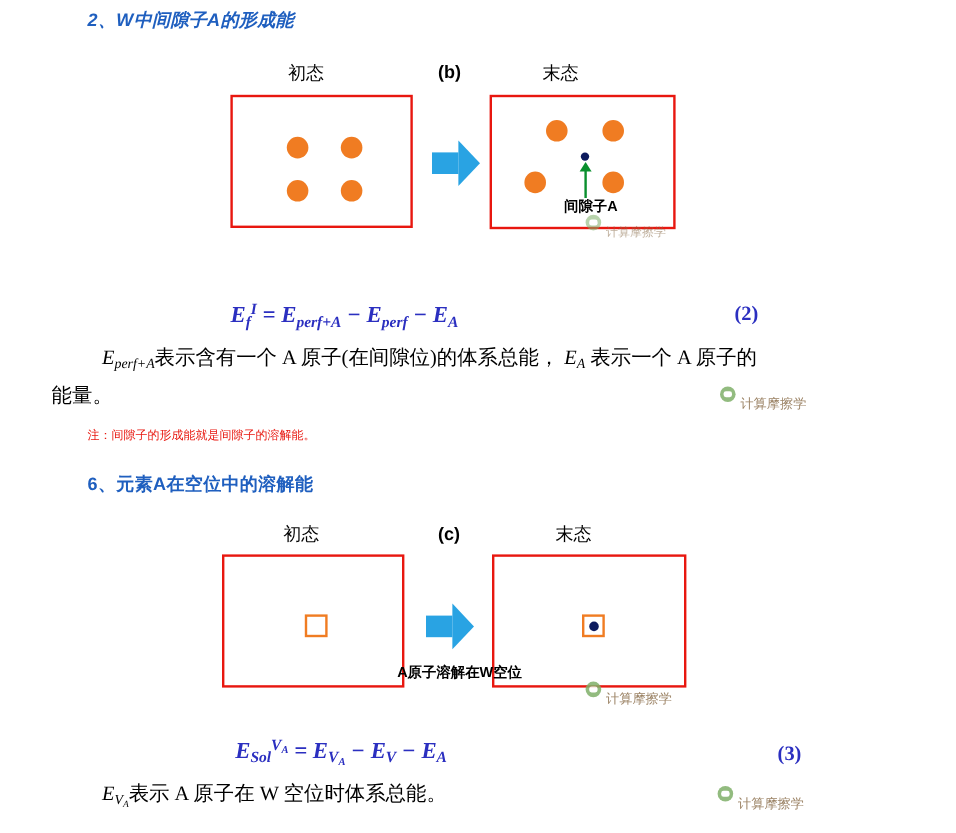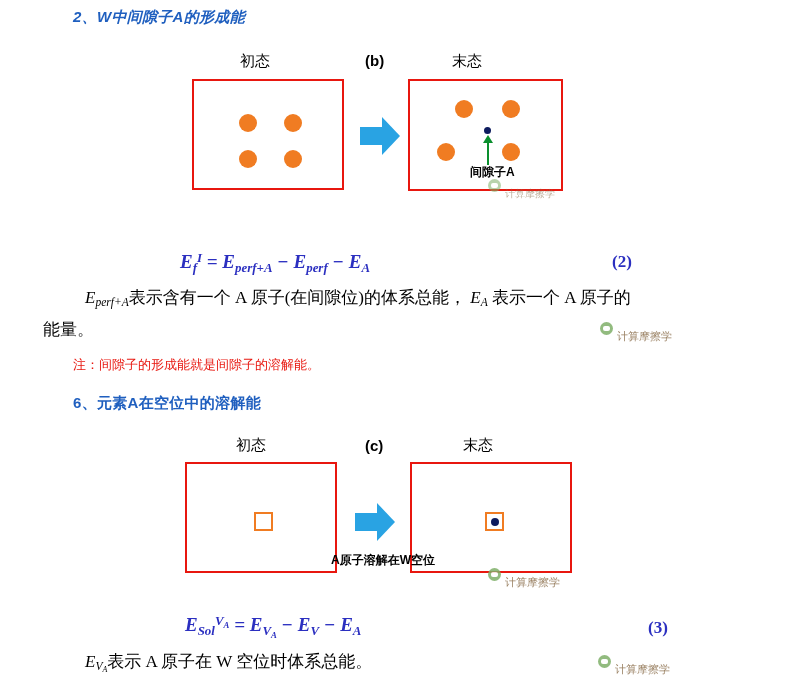--- a/index.html
+++ b/index.html
@@ -117,21 +117,21 @@
   .para {
     position: absolute;
     font-family: "Liberation Serif", serif;
     font-size: 17px;
     color: #000;
     white-space: nowrap;
   }
   .note {
     position: absolute;
     font-family: "Liberation Sans", sans-serif;
-    font-size: 13px;
+    font-size: 10px;
     color: #e8170f;
     white-space: nowrap;
   }
   .italic-ser { font-style: italic; font-family: "Liberation Serif", serif; }
 
   
   .wm {
     position: absolute;
     display: flex;
     align-items: center;
@@ -195,21 +195,21 @@
     <div class="green-arrow-line" style="left:487px; top:141px; height:24px;"></div>
     <div class="green-arrow-head" style="left:483px; top:135px;"></div>
     <div class="ann" style="left:470px; top:164px;">间隙子A</div>
 
     <div class="wm faded small" style="left:488px; top:170px;">
       <span class="wm-icon"></span>
       <span class="wm-text">计算摩擦学</span>
     </div>
   </div>
 
-  <div class="eq" style="left:180px; top:250px;">
+  <div class="eq" style="left:192px; top:250px;">
     E<sub>f</sub><sup>I</sup> = E<sub>perf+A</sub> − E<sub>perf</sub> − E<sub>A</sub>
   </div>
   <div class="eqnum" style="left:612px; top:252px;">(2)</div>
 
   <div class="para" style="left:85px; top:286px;">
     <span class="italic-ser">E<sub>perf+A</sub></span><span>表示含有一个 A 原子(在间隙位)的体系总能，</span><span class="italic-ser"> E<sub>A</sub> </span><span>表示一个 A 原子的</span>
   </div>
   <div class="para" style="left:43px; top:318px;">能量。</div>
 
   <div class="wm" style="left:600px; top:312px;">
@@ -239,21 +239,21 @@
     <div class="navy-dot" style="left:491px; top:518px; width:8px; height:8px;"></div>
 
     <div class="ann" style="left:331px; top:552px;">A原子溶解在W空位</div>
 
     <div class="wm" style="left:488px; top:558px;">
       <span class="wm-icon"></span>
       <span class="wm-text">计算摩擦学</span>
     </div>
   </div>
 
-  <div class="eq" style="left:185px; top:613px;">
+  <div class="eq" style="left:196px; top:613px;">
     E<sub>Sol</sub><sup>V<sub>A</sub></sup> = E<sub>V<sub>A</sub></sub> − E<sub>V</sub> − E<sub>A</sub>
   </div>
   <div class="eqnum" style="left:648px; top:618px;">(3)</div>
 
   <div class="para" style="left:85px; top:650px;">
     <span class="italic-ser">E<sub>V<sub>A</sub></sub></span><span>表示 A 原子在 W 空位时体系总能。</span>
   </div>
 
   <div class="wm" style="left:598px; top:645px;">
     <span class="wm-icon"></span>

